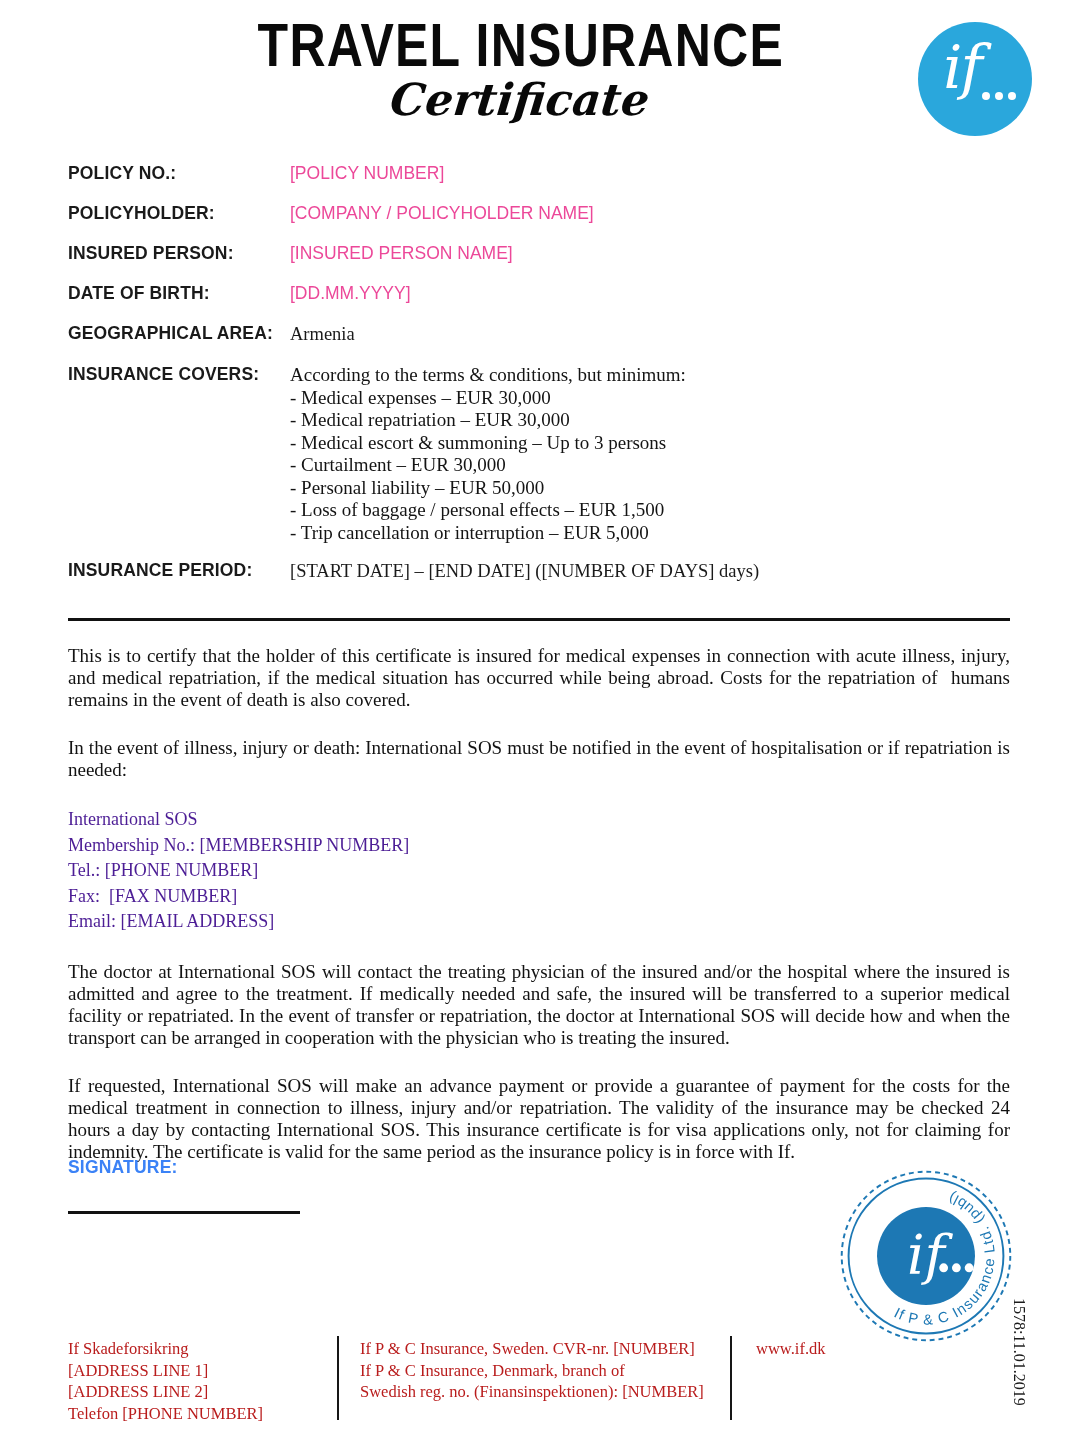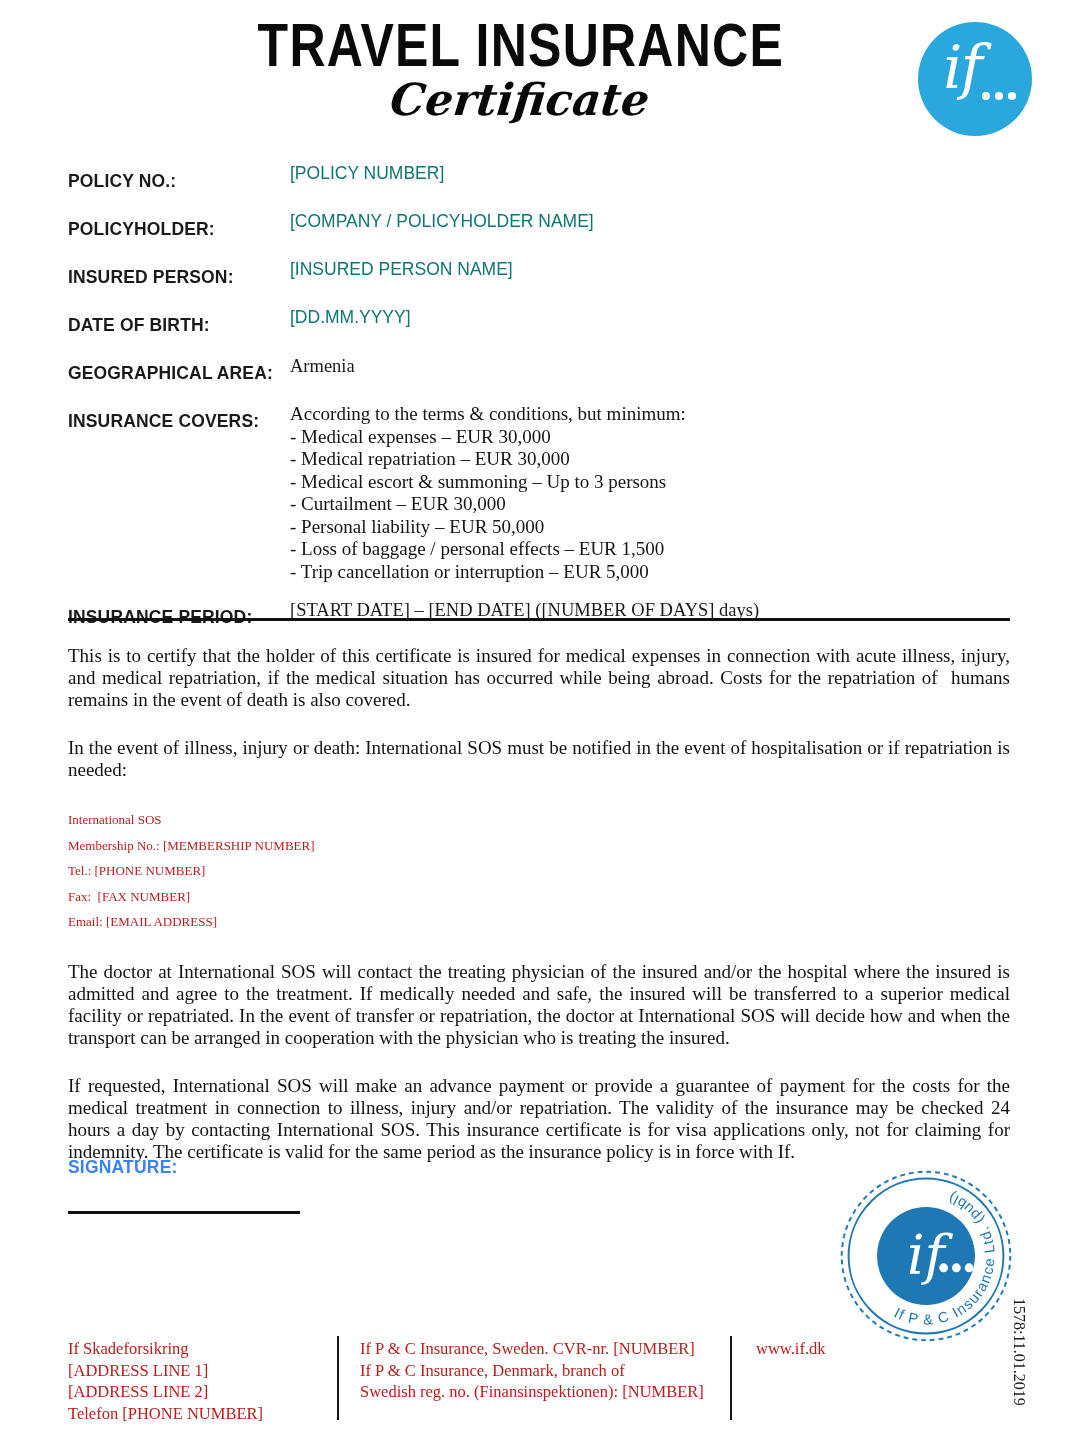--- a/index.html
+++ b/index.html
@@ -109,27 +109,26 @@
   }
   .flabel {
     width: 222px;
     flex: 0 0 222px;
     font-family: "Liberation Sans", sans-serif;
     font-weight: bold;
     font-size: 17.5px;
     letter-spacing: 0.15px;
     color: #1a1a1a;
     line-height: 1.2;
-    margin-top: 8px;
   }
   .fvalue {
     flex: 1;
     font-family: "Liberation Sans", sans-serif;
     font-size: 17.5px;
-    color: #0f766e;
+    color: #ec4899;
     line-height: 1.2;
   }
   .fvalue.serif {
     font-family: "Liberation Serif", serif;
     font-size: 18.5px;
     color: #1a1a1a;
   }
   .covers-value {
     flex: 1;
     font-family: "Liberation Serif", serif;
@@ -160,23 +159,23 @@
     font-family: "Liberation Serif", serif;
     font-size: 19px;
     line-height: 22px;
     text-align: justify;
     color: #121212;
     margin: 0 0 26px 0;
     white-space: pre-wrap;
   }
   .contact {
     font-family: "Liberation Serif", serif;
-    font-size: 13px;
+    font-size: 18px;
     line-height: 25.5px;
-    color: #b91c1c;
+    color: #4c1d95;
     margin: 0 0 26px 0;
   }
   .contact .ln { display: block; white-space: pre; }
 
   
   .sig-title {
     position: absolute;
     left: 68px;
     top: 1157px;
     font-family: "Liberation Sans", sans-serif;

